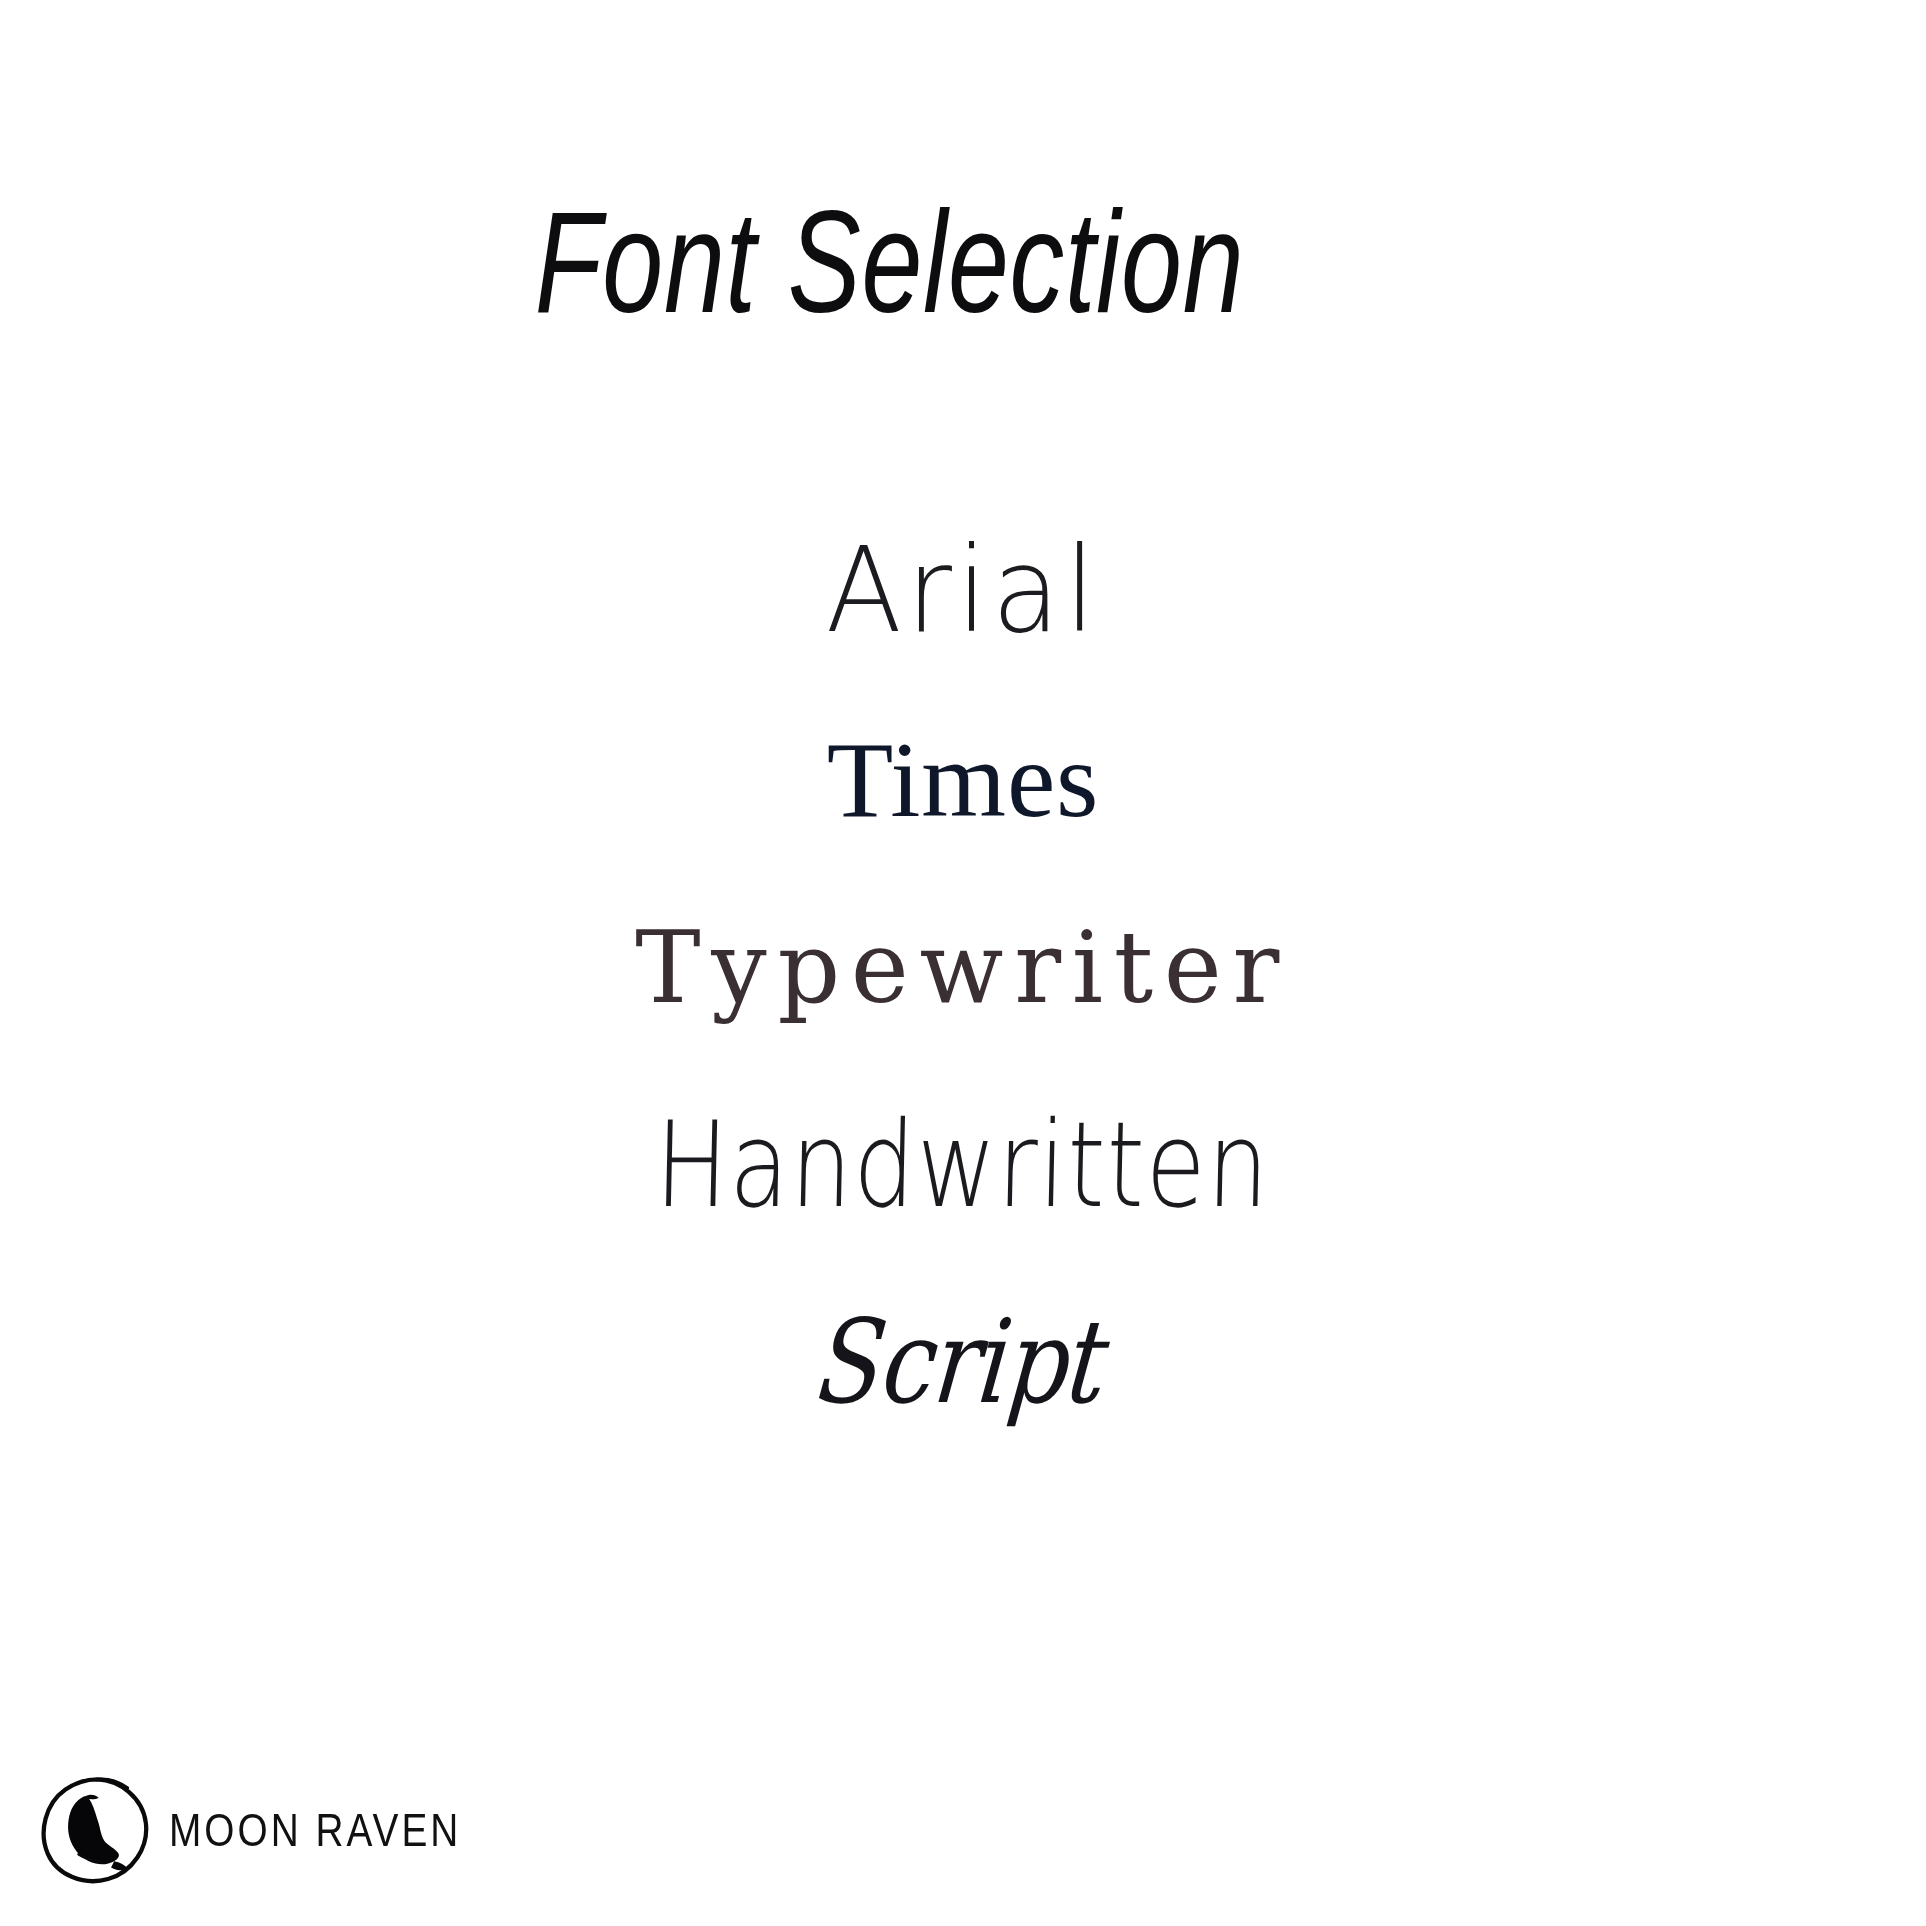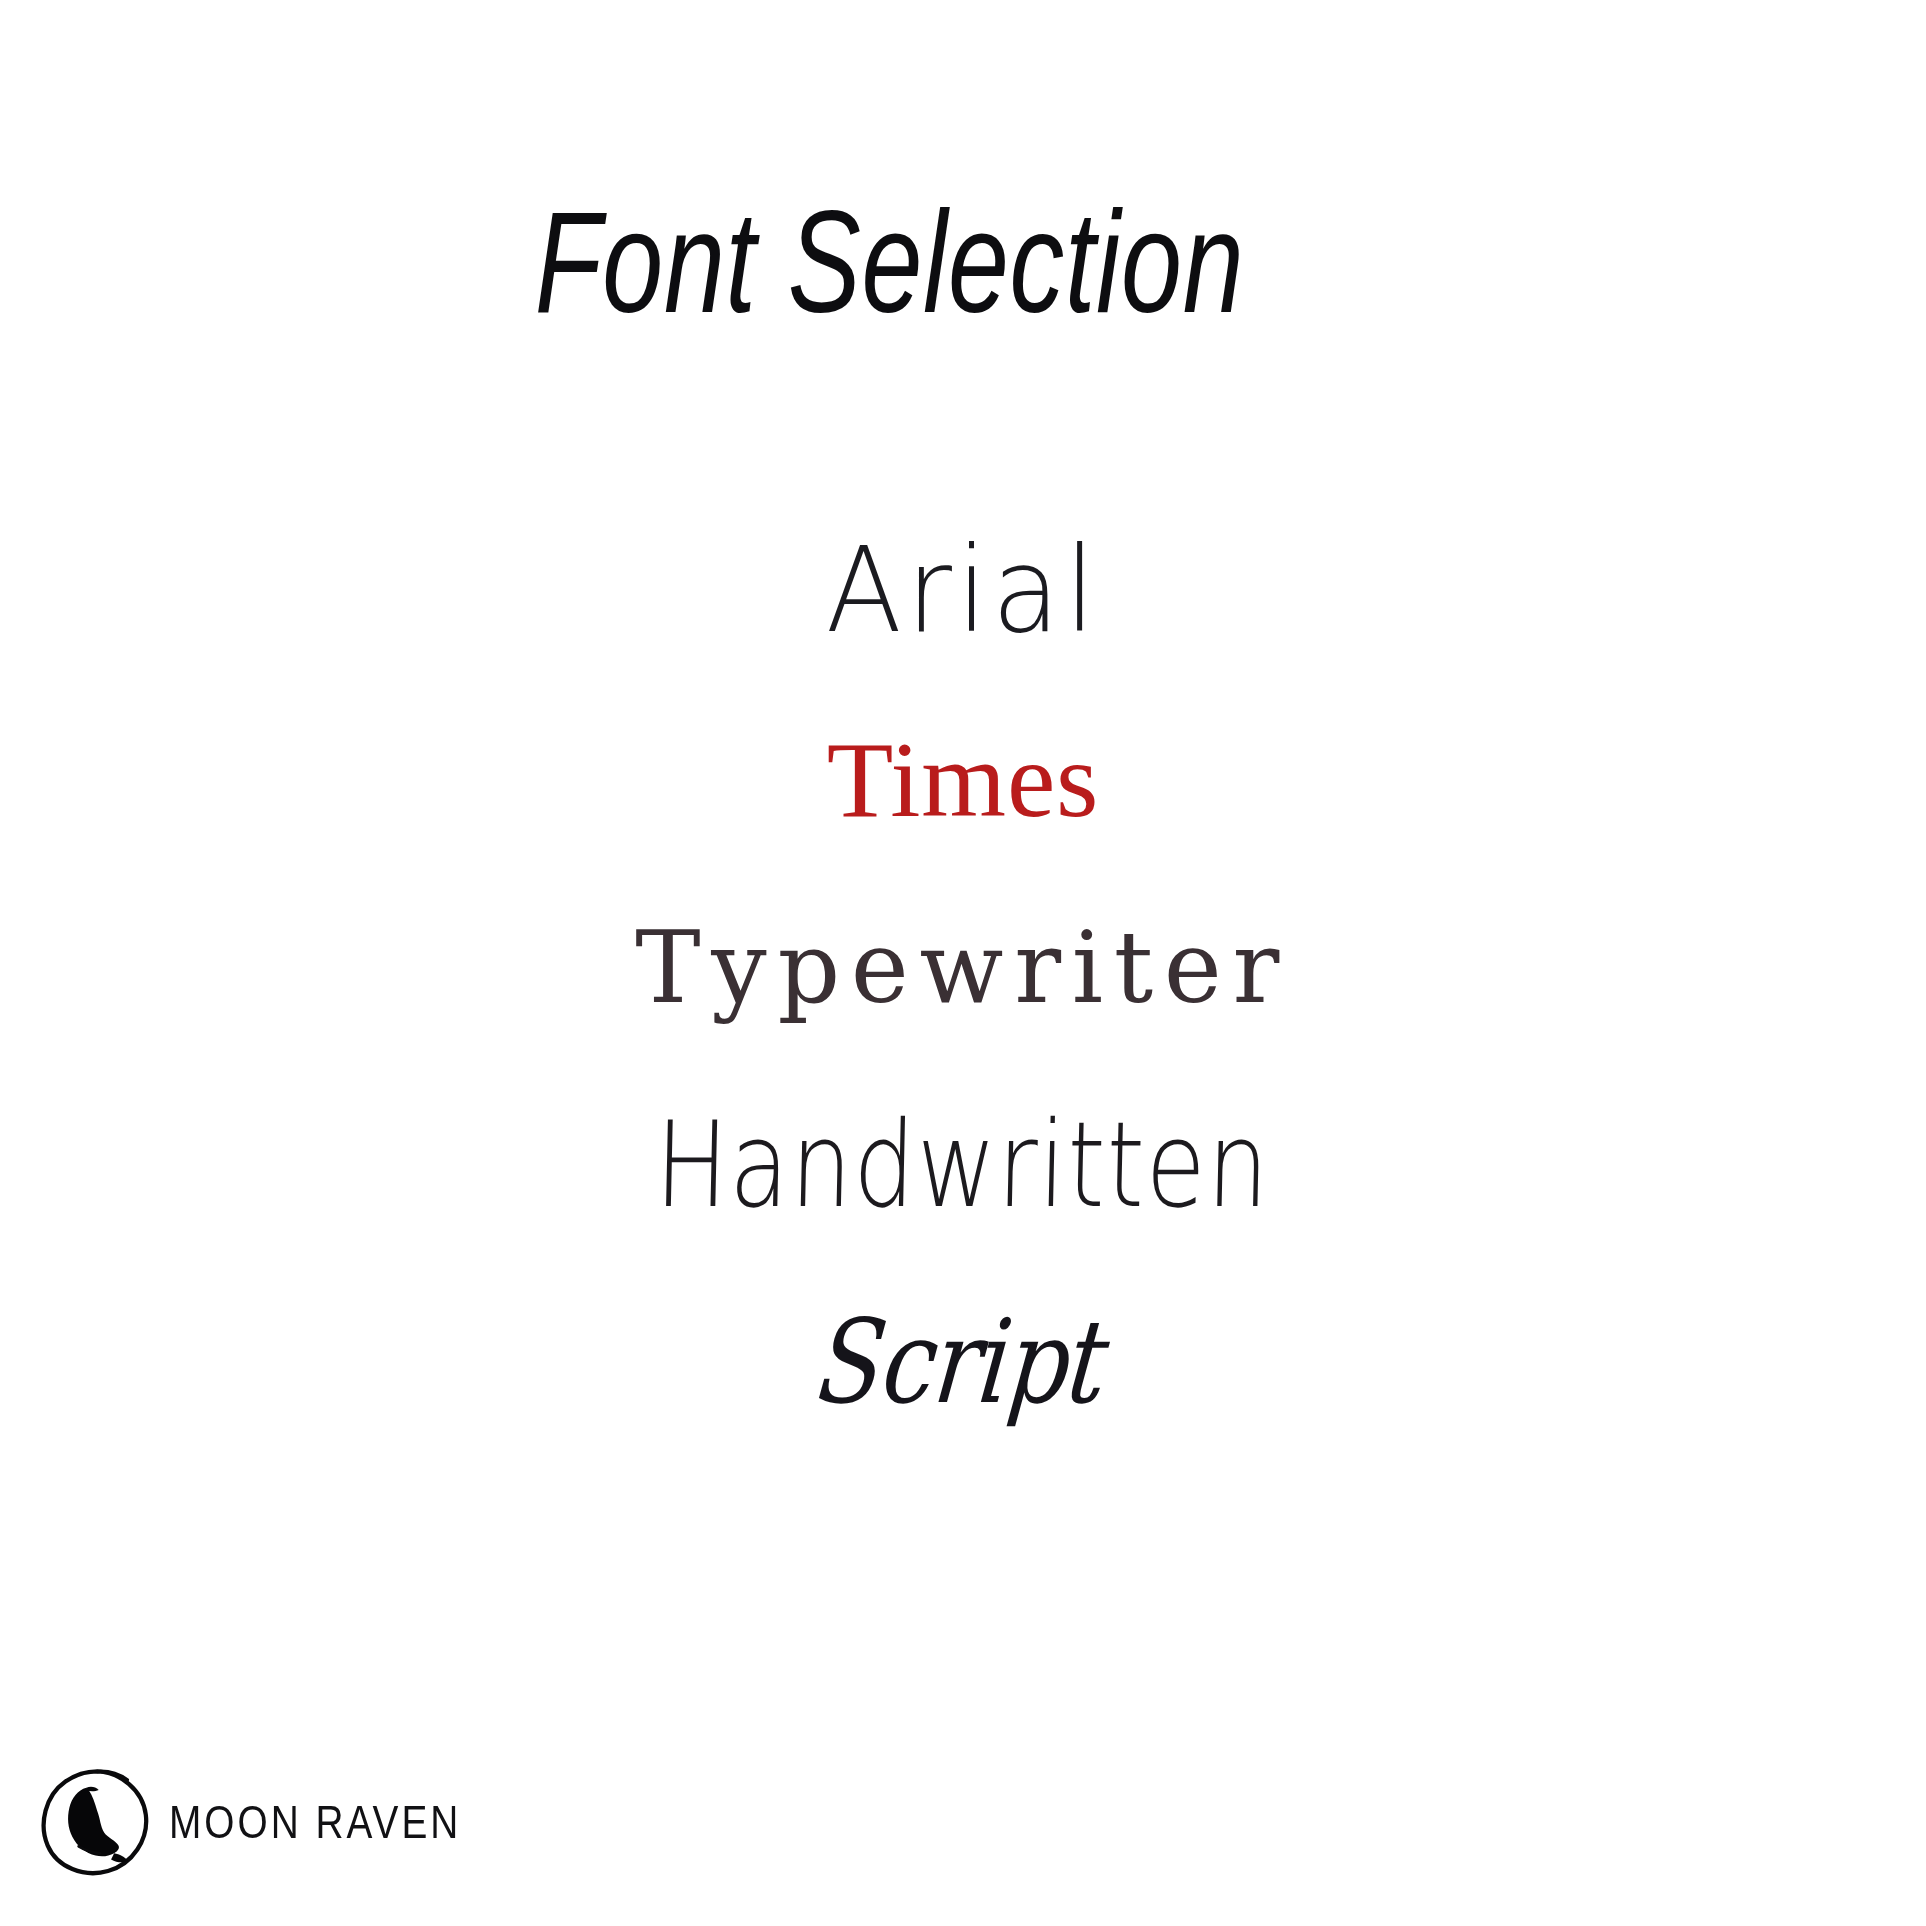--- a/index.html
+++ b/index.html
@@ -74,21 +74,21 @@
     color: #1b1b20;
   }
 
   
   .row-times { height: 193px; }
   .s-times {
     font-family: "Liberation Serif", "DejaVu Serif", serif;
     font-weight: 400;
     font-size: 109px;
     letter-spacing: 0.8px;
-    color: #b91c1c;
+    color: #0f172a;
     transform: scaleY(1.0);
   }
 
   
   .row-typewriter { height: 193px; }
   .s-typewriter {
     font-family: "DejaVu Serif", "Liberation Serif", serif;
     font-weight: 400;
     font-size: 99px;
     letter-spacing: 10.8px;
@@ -118,21 +118,21 @@
     letter-spacing: -1.5px;
     color: #15141a;
     transform: scaleX(0.82) scaleY(1.0) skewX(-8deg);
     transform-origin: center center;
   }
 
   
   .brand {
     position: absolute;
     left: 40px;
-    bottom: 48px;
+    bottom: 40px;
     display: flex;
     align-items: center;
     gap: 17px;
   }
   .brand-mark {
     width: 112px;
     height: 112px;
     flex: 0 0 auto;
   }
   .brand-name {

